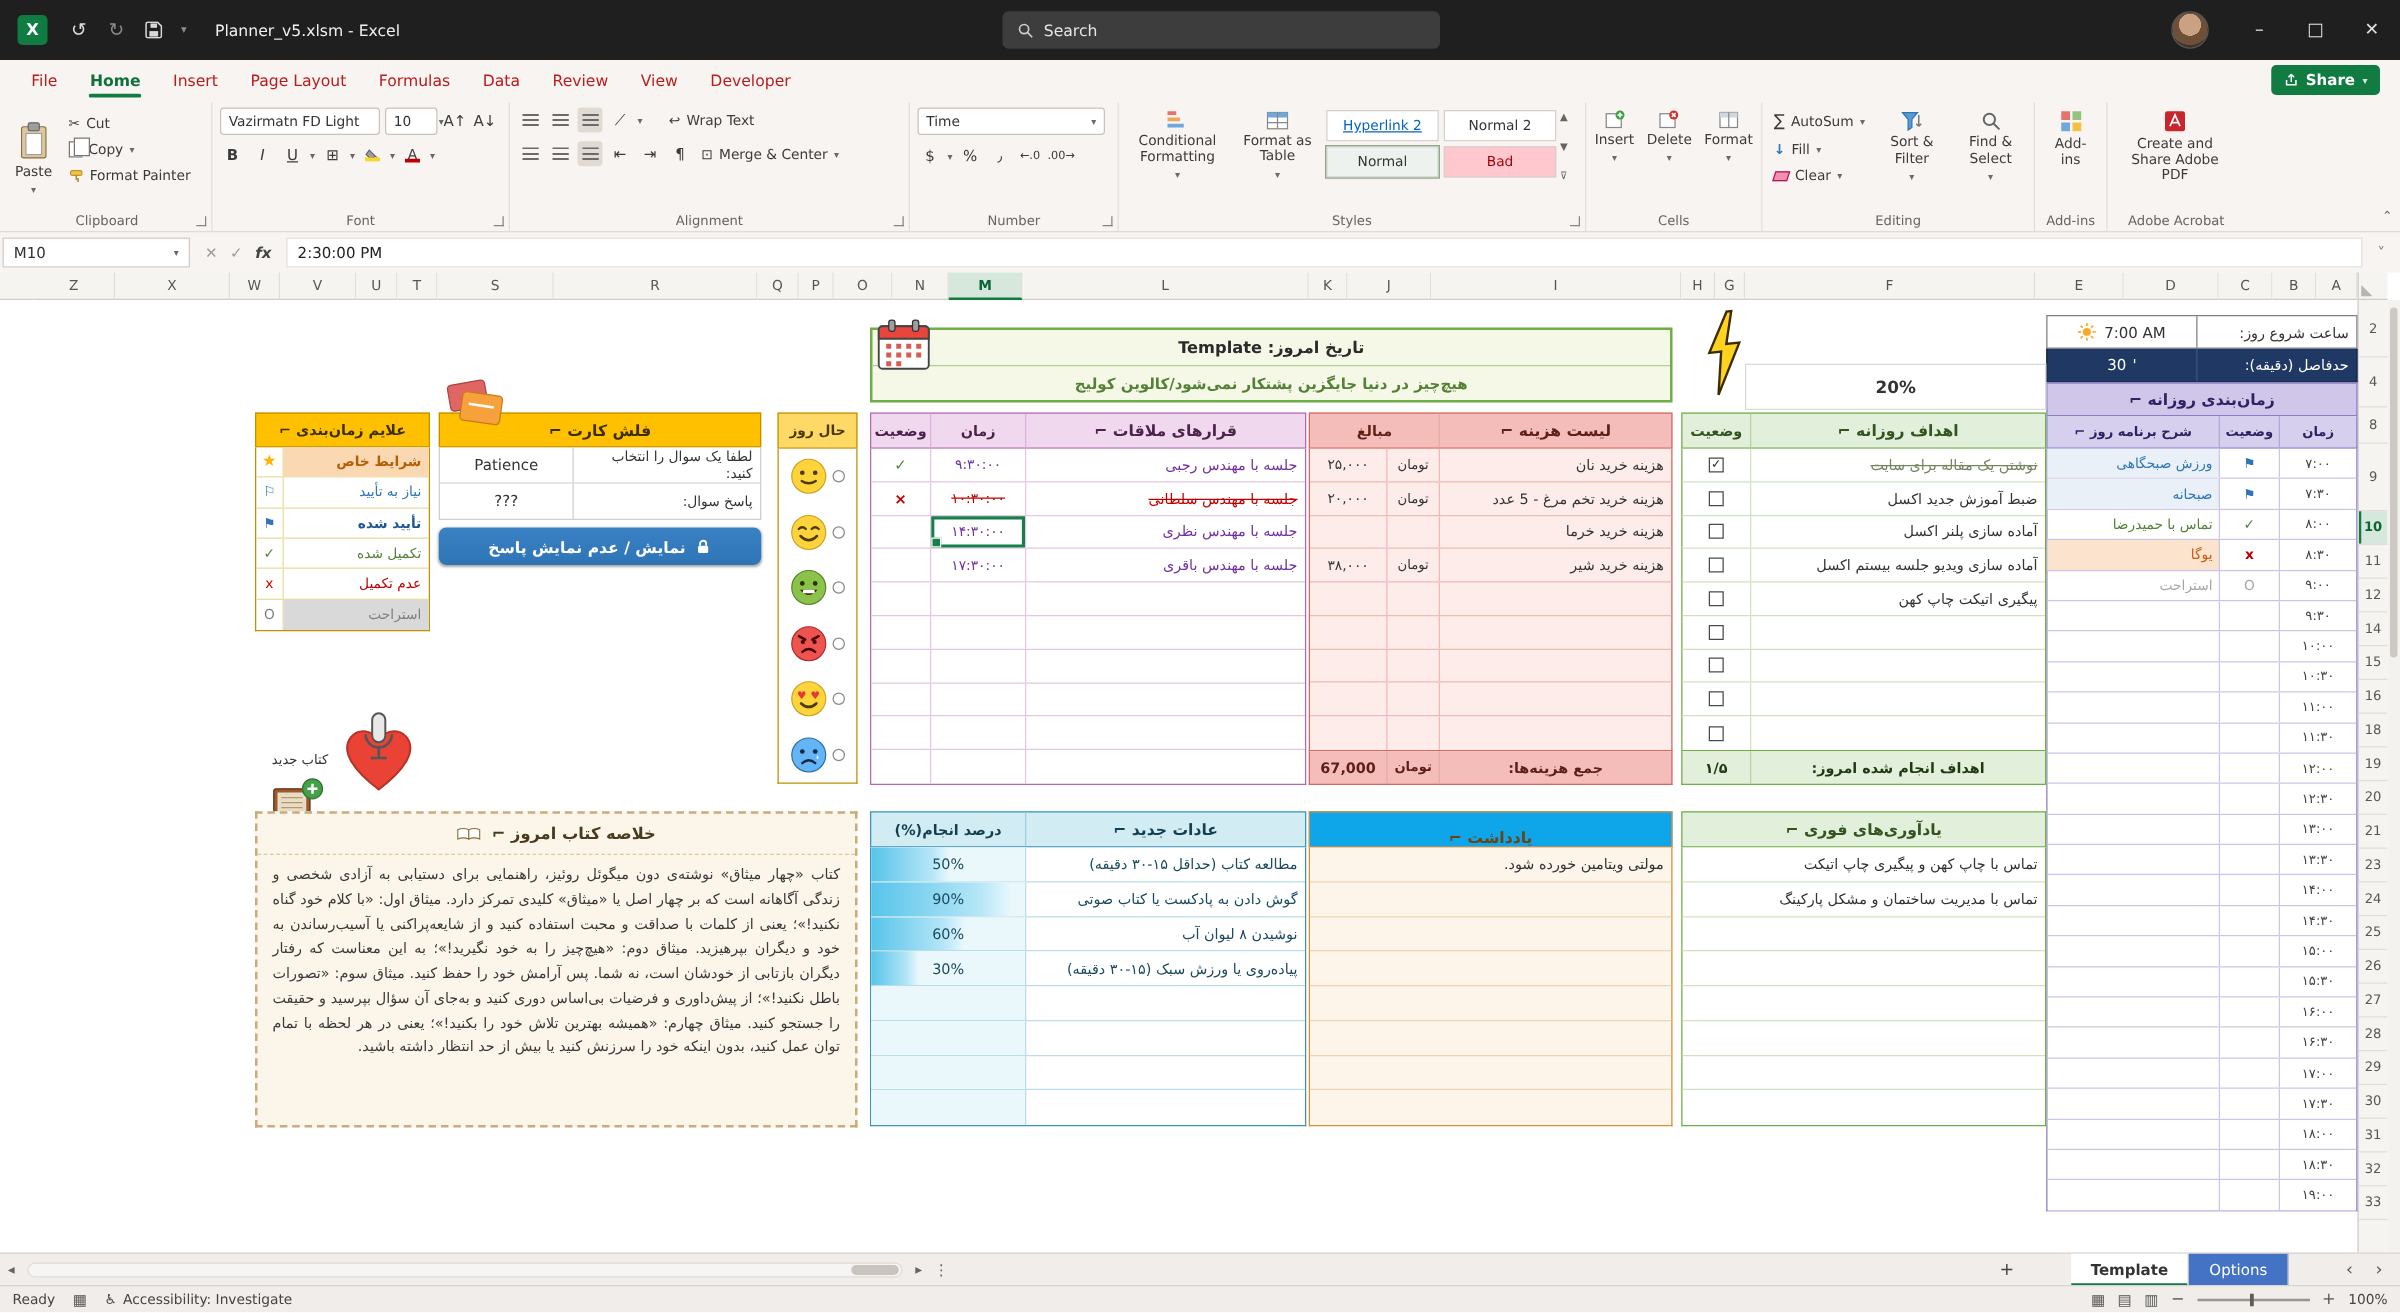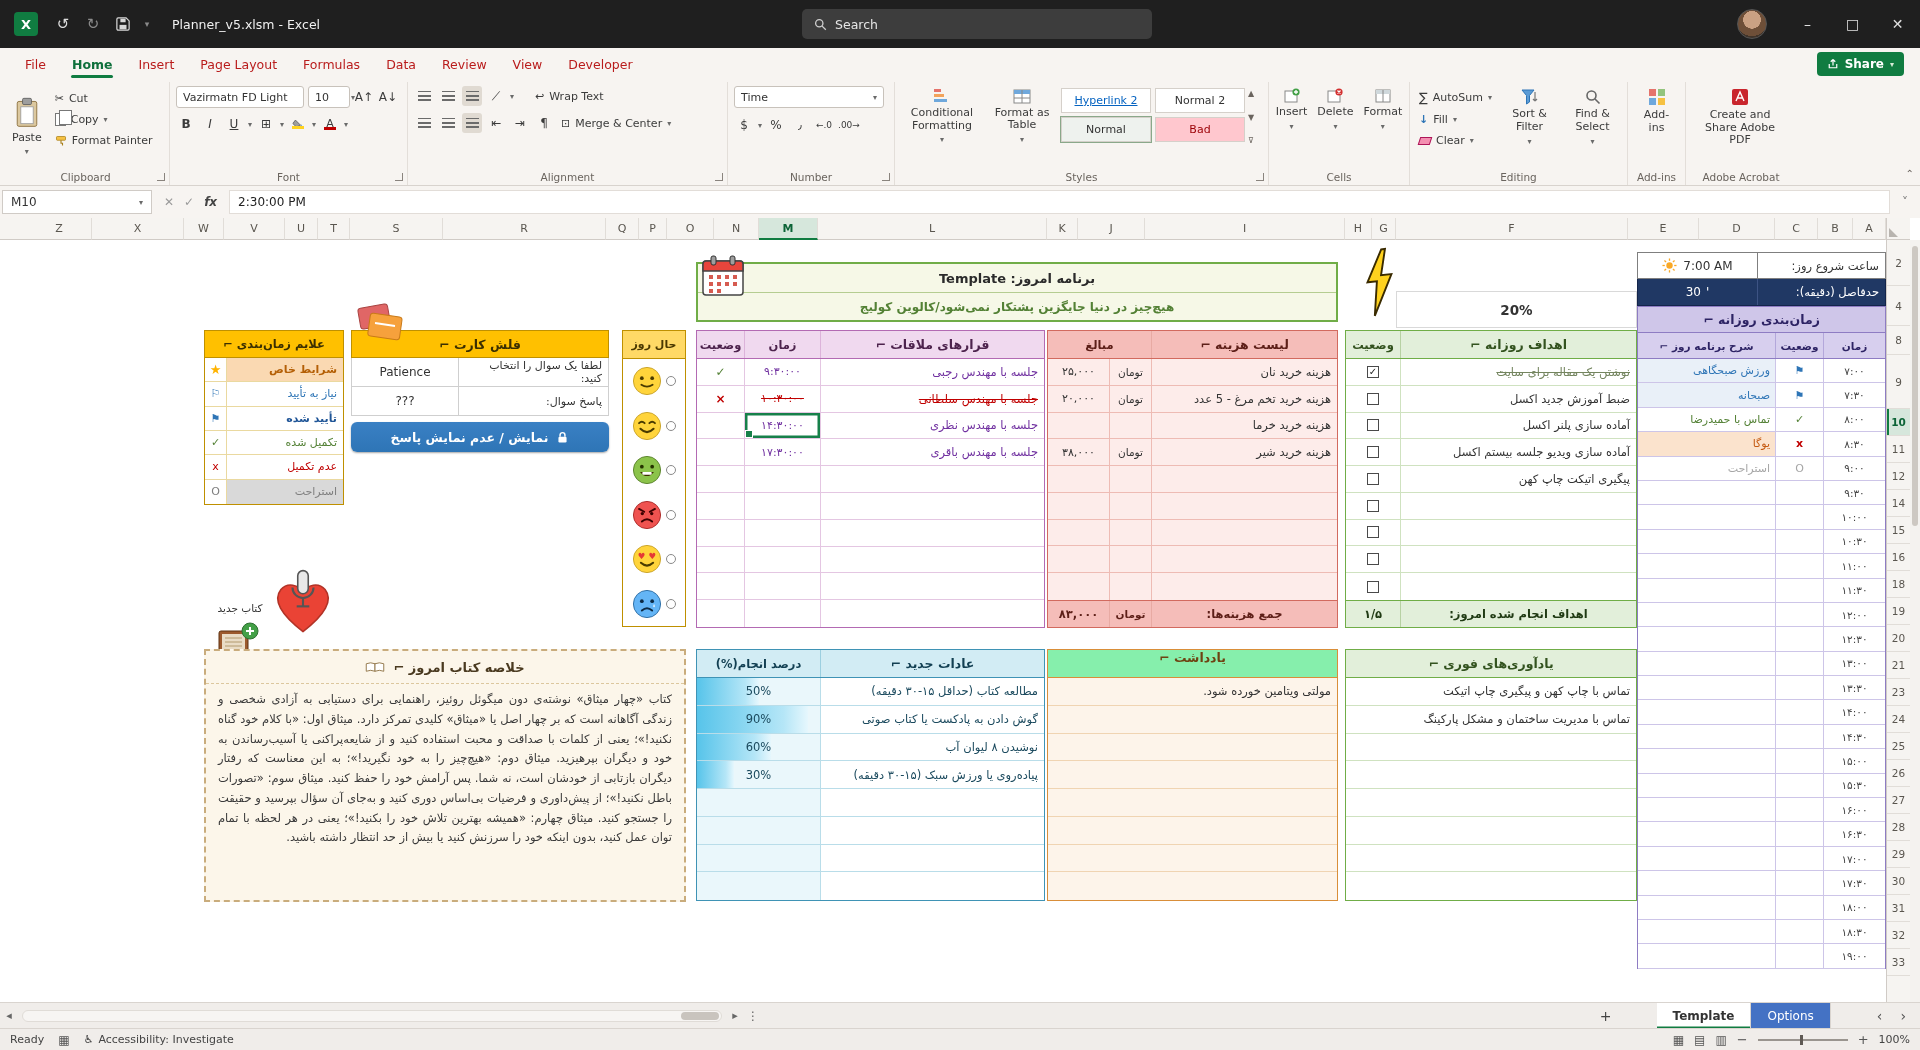--- a/index.html
+++ b/index.html
@@ -141,21 +141,21 @@
   .exprow .e-am{width:62px;border-right:1px solid #eebbb4;display:flex;align-items:center;justify-content:center;font-size:11px}
   .exprow .e-un{width:42px;border-right:1px solid #eebbb4;display:flex;align-items:center;justify-content:center;font-size:10.5px}
   .exprow .e-tx{flex:1;display:flex;align-items:center;padding:0 6px;font-size:11.5px}
   .exp-foot{display:flex;height:27px;background:#f5bdb9;border:1px solid #d26a5f;border-top:none;font-weight:bold;font-size:11.5px;color:#5d1f18}
   .exp-foot .fa{width:62px;border-right:1px solid #e8aaa3;display:flex;align-items:center;justify-content:center}
   .exp-foot .fu{width:42px;border-right:1px solid #e8aaa3;display:flex;align-items:center;justify-content:center;font-size:10.5px}
   .exp-foot .fl{flex:1;display:flex;align-items:center;justify-content:center}
 
   
   .p-notes{position:absolute;left:1047px;top:649px;width:291px}
-  .nt-head{height:29px;background:#86efac;border:1px solid #d98e39;display:flex;align-items:flex-start;justify-content:center;font-weight:bold;color:#6e4312;font-size:12.5px}
+  .nt-head{height:29px;background:#0ea5e9;border:1px solid #d98e39;display:flex;align-items:flex-end;justify-content:center;font-weight:bold;color:#6e4312;font-size:12.5px}
   .nt-rows{border:1px solid #d98e39;border-top:none;background:#fdf4ea}
   .ntrow{height:27.75px;border-bottom:1px solid #f0d4b2;display:flex;align-items:center;padding:0 6px;font-size:11.5px}
   .ntrow:last-child{border-bottom:none}
 
   
   .p-date{position:absolute;left:696px;top:262px;width:642px;border:2px solid #70ad47;background:#f6f8e7}
   .p-date .r1{height:29px;display:flex;align-items:center;justify-content:center;font-weight:bold;font-size:13px;color:#2b2b2b;border-bottom:1px solid #b5cd91}
   .p-date .r2{height:27px;display:flex;align-items:center;justify-content:center;font-weight:bold;font-size:12px;color:#538135}
   .p-cal{position:absolute;left:700px;top:254px;z-index:4}
 
@@ -1337,21 +1337,21 @@
         <div class="e-un rtl">
             <span></span>
           </div>
         <div class="e-tx rtl">
             <span></span>
           </div>
       </div>
       </div>
     <div class="exp-foot">
       <div class="fa">
-          <span>۸۳,۰۰۰</span>
+          <span>67,000</span>
         </div>
       <div class="fu rtl">
           <span>تومان</span>
         </div>
       <div class="fl rtl">
           <span>جمع هزینه‌ها:</span>
         </div>
     </div>
   </div>
 
@@ -1383,21 +1383,21 @@
           <span></span>
         </div>
         <div class="ntrow rtl">
           <span></span>
         </div>
       </div>
   </div>
 
   <div class="p-date panelz">
     <div class="r1 rtl">
-        <span>برنامه امروز: Template</span>
+        <span>تاریخ امروز: Template</span>
       </div>
     <div class="r2 rtl">
         <span>هیچ‌چیز در دنیا جایگزین پشتکار نمی‌شود/کالوین کولیج</span>
       </div>
   </div>
   <div class="p-cal">
     <svg width="46" height="44" viewBox="0 0 46 44">
         <rect x="3" y="7" width="40" height="34" rx="3" fill="#fff" stroke="#444" stroke-width="1.5"></rect>
         <path d="M3 10a3 3 0 0 1 3-3h34a3 3 0 0 1 3 3v7H3z" fill="#e8453c" stroke="#444" stroke-width="1.5"></path>
         <rect x="11" y="2" width="5" height="9" rx="2" fill="#9e9e9e" stroke="#333"></rect>

